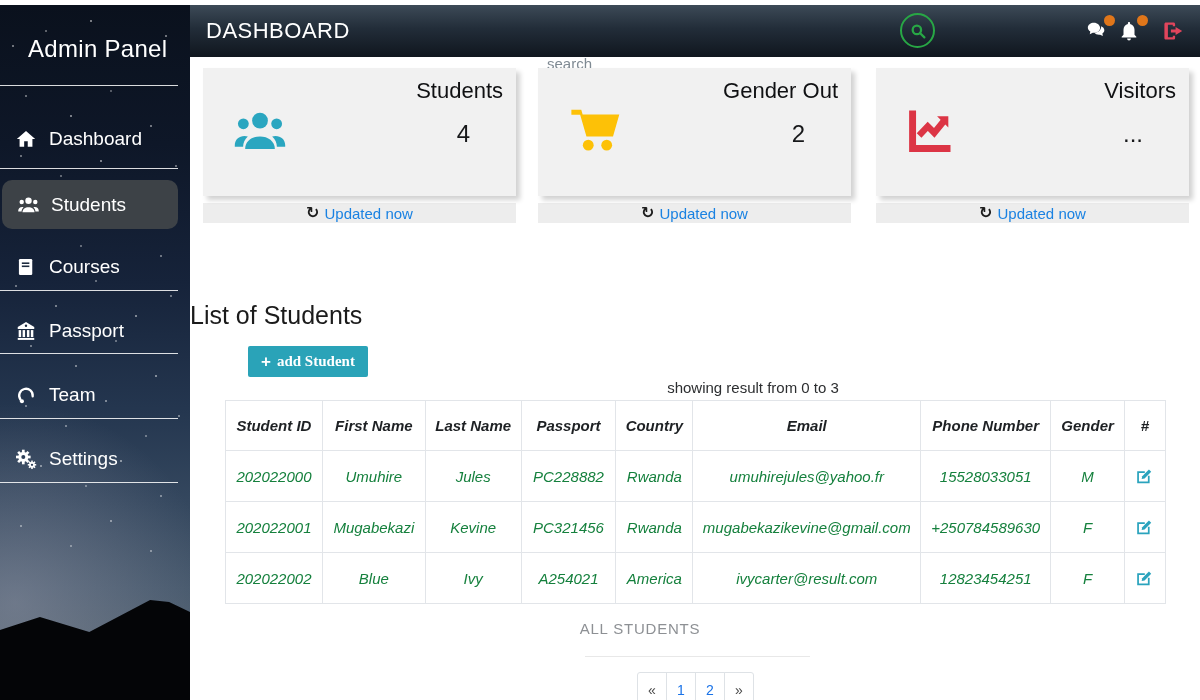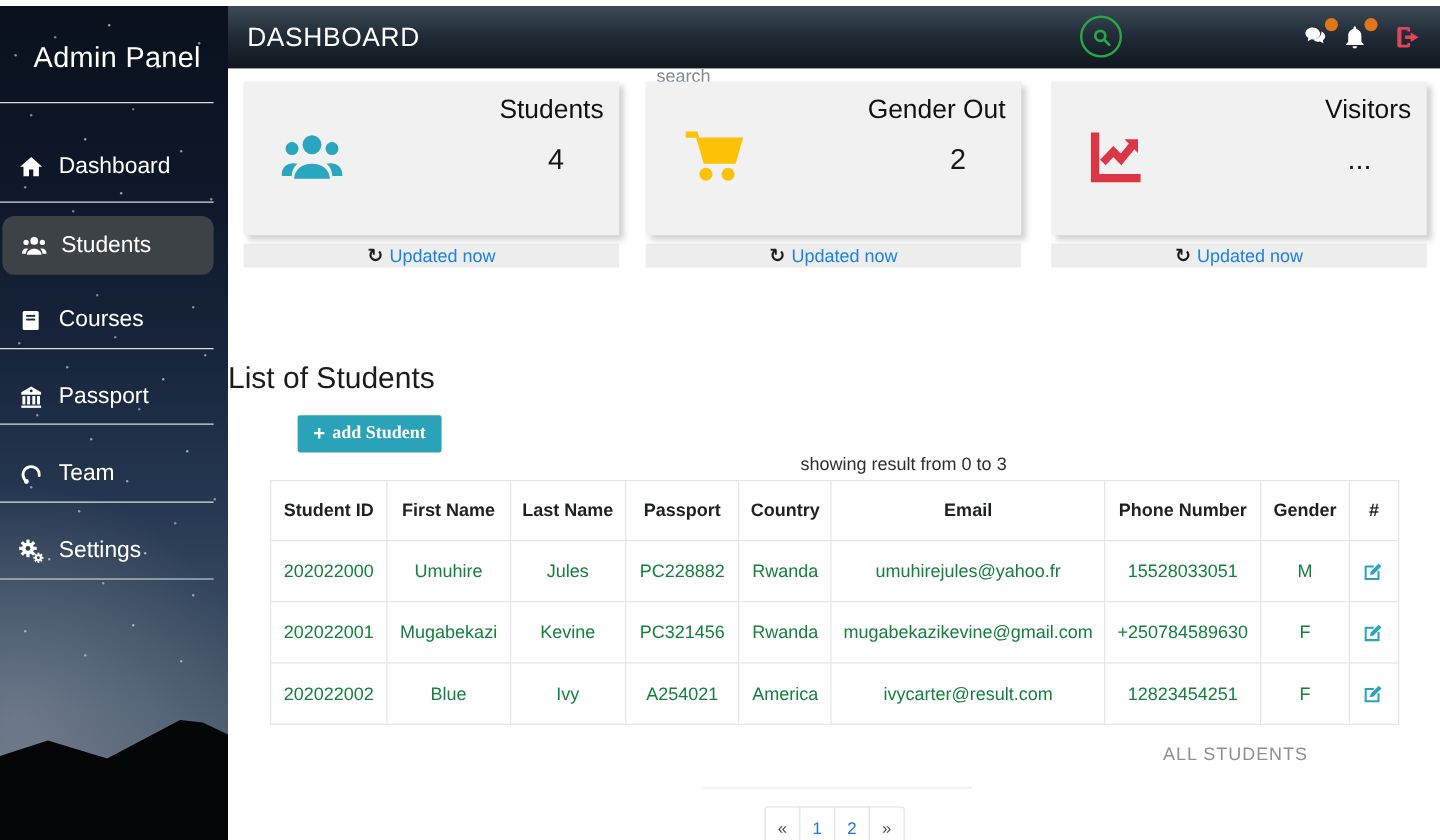--- a/index.html
+++ b/index.html
@@ -63,27 +63,27 @@
 
   
   .heading { position:absolute; left:190px; top:301px; width:1010px; text-align:left; font-size:25px; color:#1b1b1b; }
   .add-btn { position:absolute; left:248px; top:346px; height:31px; padding:0 13px; background:#2aa3b8; border:none;
              color:#fff; font-family:"Liberation Serif",serif; font-weight:bold; font-size:15px; cursor:pointer;
              display:flex; align-items:center; gap:6px; border-radius:2px; }
   .add-btn .plus { font-family:"Liberation Sans",sans-serif; font-weight:900; font-size:17px; line-height:1; }
   .showing { position:absolute; left:190px; top:379px; width:1010px; text-align:center; font-size:15px; color:#2c2e30;
              transform:translateX(58px); }
 
-  table.students { position:absolute; left:225px; top:400px; width:941px; border-collapse:collapse; background:#fff; }
+  table.students { position:absolute; left:225px; top:400px; width:941px; border-collapse:collapse; background:#fff;font-style:italic; }
   .students th, .students td { border:1px solid #e2e5e9; text-align:center; font-size:15px; }
   .students th { height:50px; color:#1e2124; font-weight:bold; }
   .students td { height:51px; color:#15803d; }
   .edit-btn { background:none; border:none; cursor:pointer; width:22px; height:20px; margin:0 auto; display:block; }
 
-  .all-students { position:absolute; left:190px; top:620px; width:900px; text-align:right; font-size:15px;
+  .all-students { position:absolute; left:190px; top:620px; width:900px; text-align:center; font-size:15px;
                   color:#8d9094; letter-spacing:.8px; }
   .pag-hr { position:absolute; left:585px; top:656px; width:225px; border-top:1px solid #e8e8e8; }
   .pagination { position:absolute; left:637px; top:672px; display:flex; }
   .page-link { width:30px; height:36px; background:#fff; border:1px solid #dee2e6; margin-left:-1px;
                display:flex; align-items:center; justify-content:center; font-size:14px; text-decoration:none; color:#1a73e8; }
   .page-link.arrow { color:#4a4a4a; }
   .page-link:first-child { border-radius:3px 0 0 3px; margin-left:0; }
   .page-link:last-child { border-radius:0 3px 3px 0; }
 </style>
 </head>

